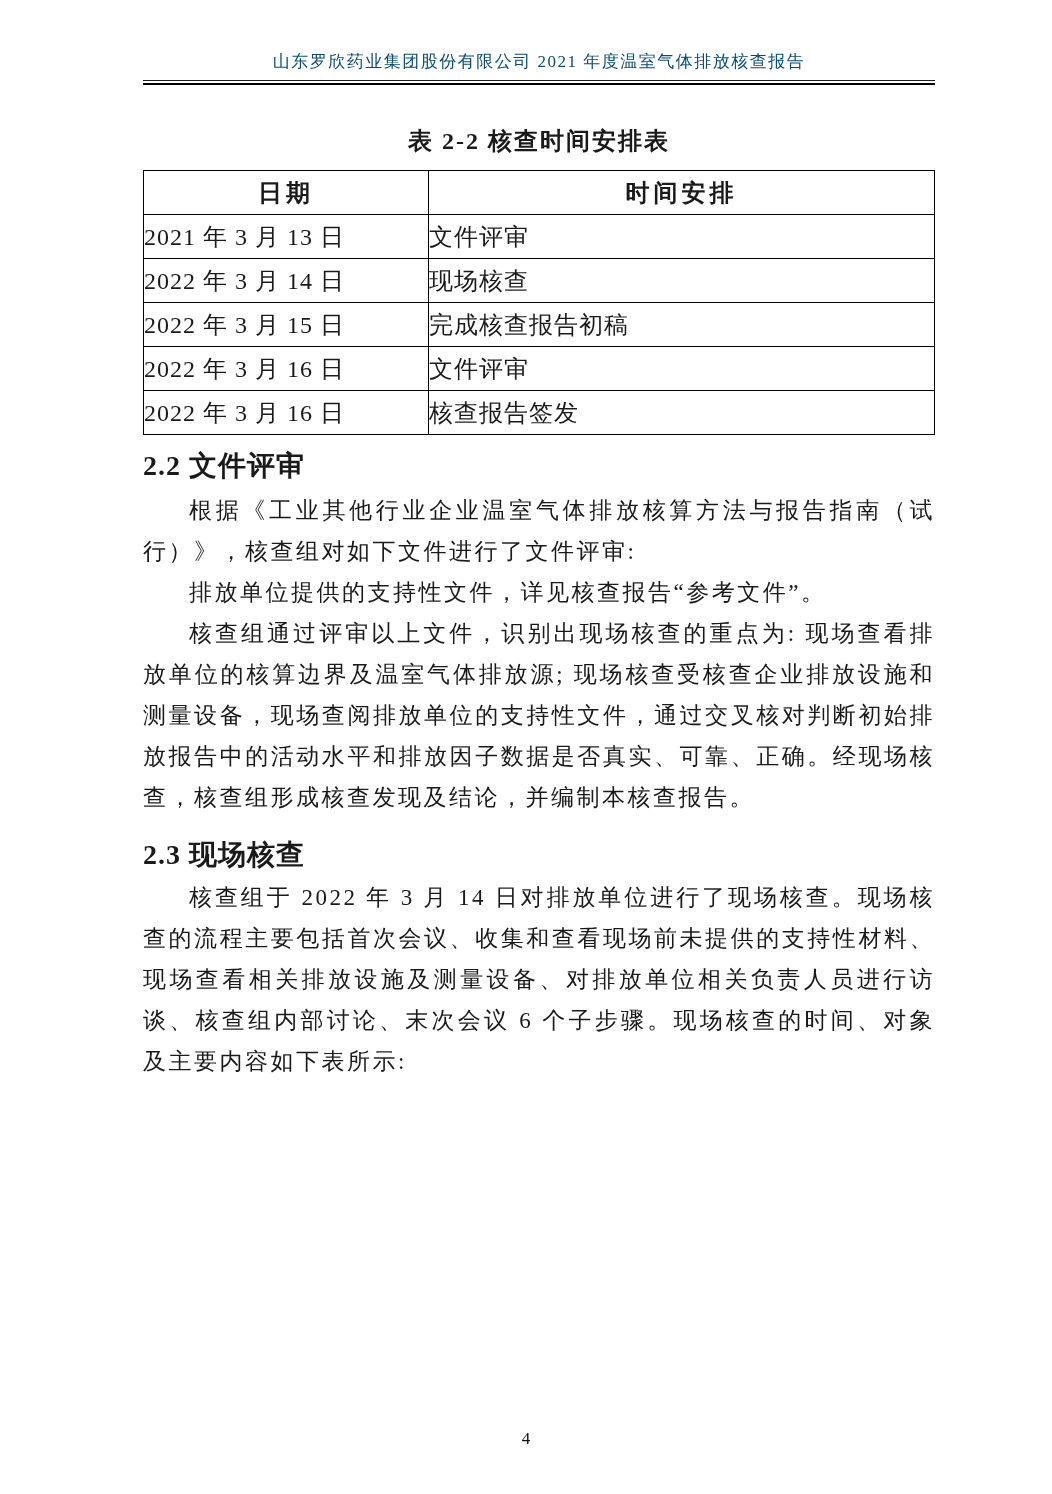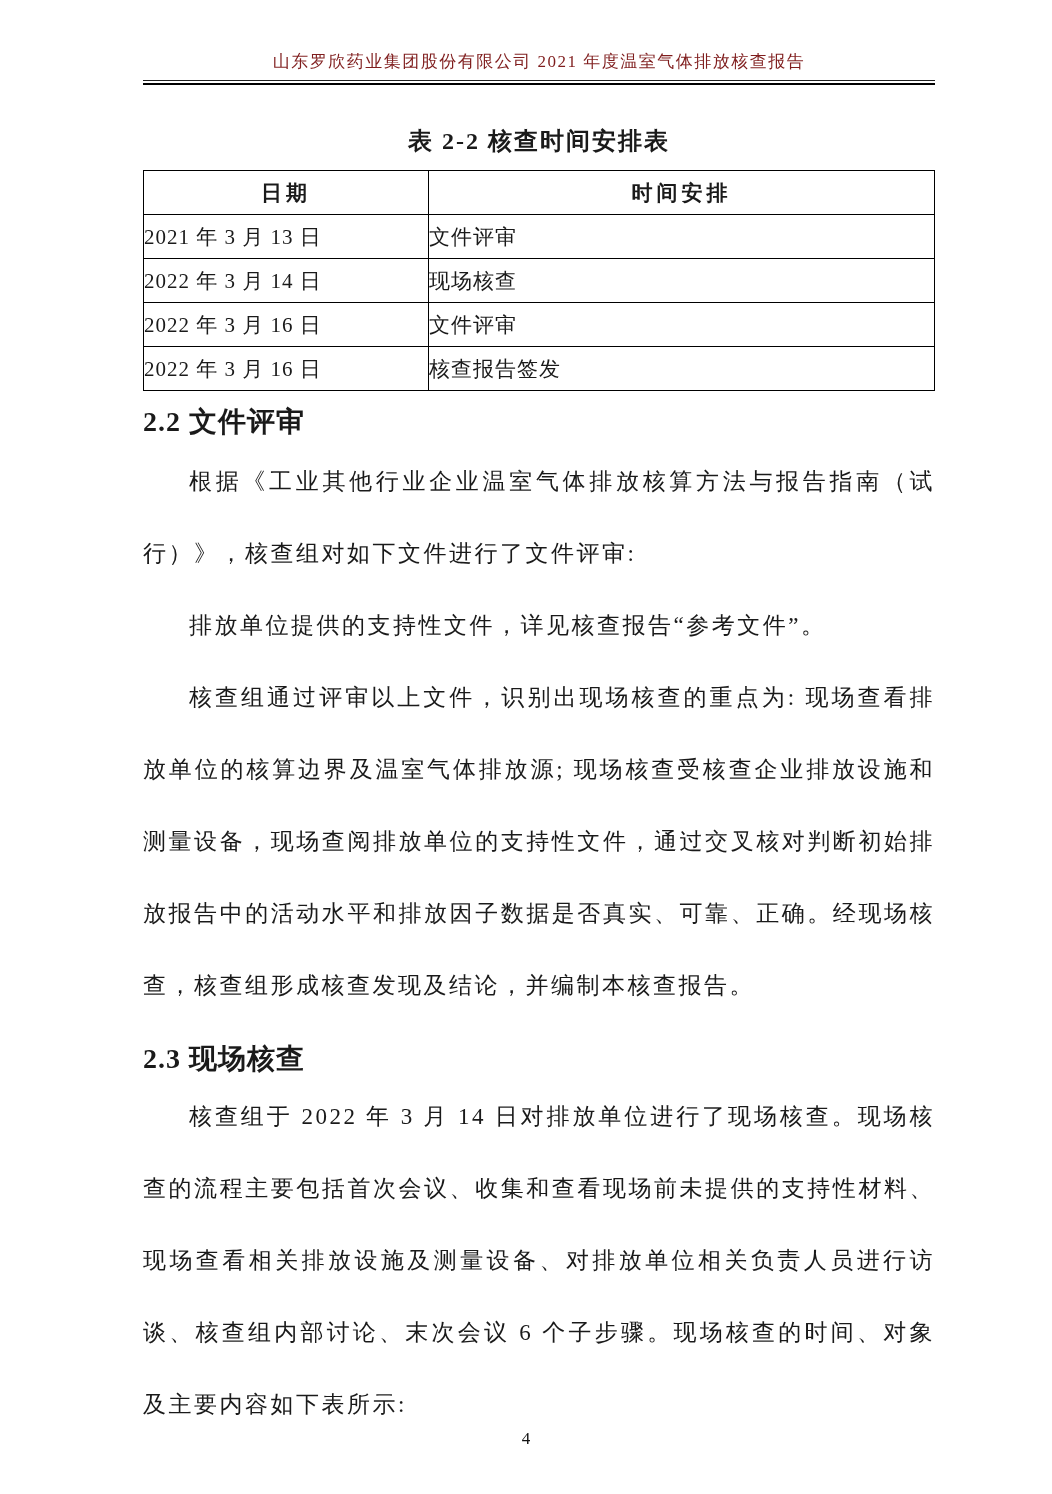--- a/index.html
+++ b/index.html
@@ -19,21 +19,21 @@
     position: absolute;
     left: 143px;
     top: 0;
     width: 792px;
   }
   .doc-header-text {
     margin-top: 50px;
     text-align: center;
     font-size: 17px;
     letter-spacing: 1.5px;
-    color: #7f1d1d;
+    color: #0c4a6e;
     white-space: nowrap;
   }
   .header-rule {
     margin-top: 7px;
     height: 2px;
     border-top: 1.5px solid #1f1f1f;
     border-bottom: 2.5px solid #000000;
   }
   .table-title {
     margin-top: 40px;
@@ -47,40 +47,40 @@
     width: 100%;
     border-collapse: collapse;
     table-layout: fixed;
   }
   table.schedule th,
   table.schedule td {
     border: 1.6px solid #000000;
     vertical-align: middle;
     padding: 0;
     height: 43px;
-    font-size: 21px;
+    font-size: 24px;
   }
   table.schedule th {
     font-weight: bold;
     letter-spacing: 4px;
   }
   table.schedule td {
     letter-spacing: 1px;
   }
   .col-date { width: 285px; }
   h2.section-heading {
     margin: 12px 0 0 0;
     font-size: 28px;
     font-weight: bold;
     letter-spacing: 1px;
   }
   p.body-par {
     margin: 0;
     font-size: 23px;
-    line-height: 72px;
+    line-height: 41px;
     text-indent: 2em;
     text-align: justify;
     text-justify: inter-character;
     letter-spacing: 2.5px;
   }
   p.first-par { margin-top: 5px; }
   h2.heading-23 { margin-top: 18px; }
   p.after-heading { margin-top: 3px; }
   .page-number {
     position: absolute;
@@ -116,20 +116,24 @@
     <tbody>
       <tr>
         <td>2021 年 3 月 13 日</td>
         <td>文件评审</td>
       </tr>
       <tr>
         <td>2022 年 3 月 14 日</td>
         <td>现场核查</td>
       </tr>
       <tr>
+        <td>2022 年 3 月 15 日</td>
+        <td>完成核查报告初稿</td>
+      </tr>
+      <tr>
         <td>2022 年 3 月 16 日</td>
         <td>文件评审</td>
       </tr>
       <tr>
         <td>2022 年 3 月 16 日</td>
         <td>核查报告签发</td>
       </tr>
     </tbody>
   </table>
 

